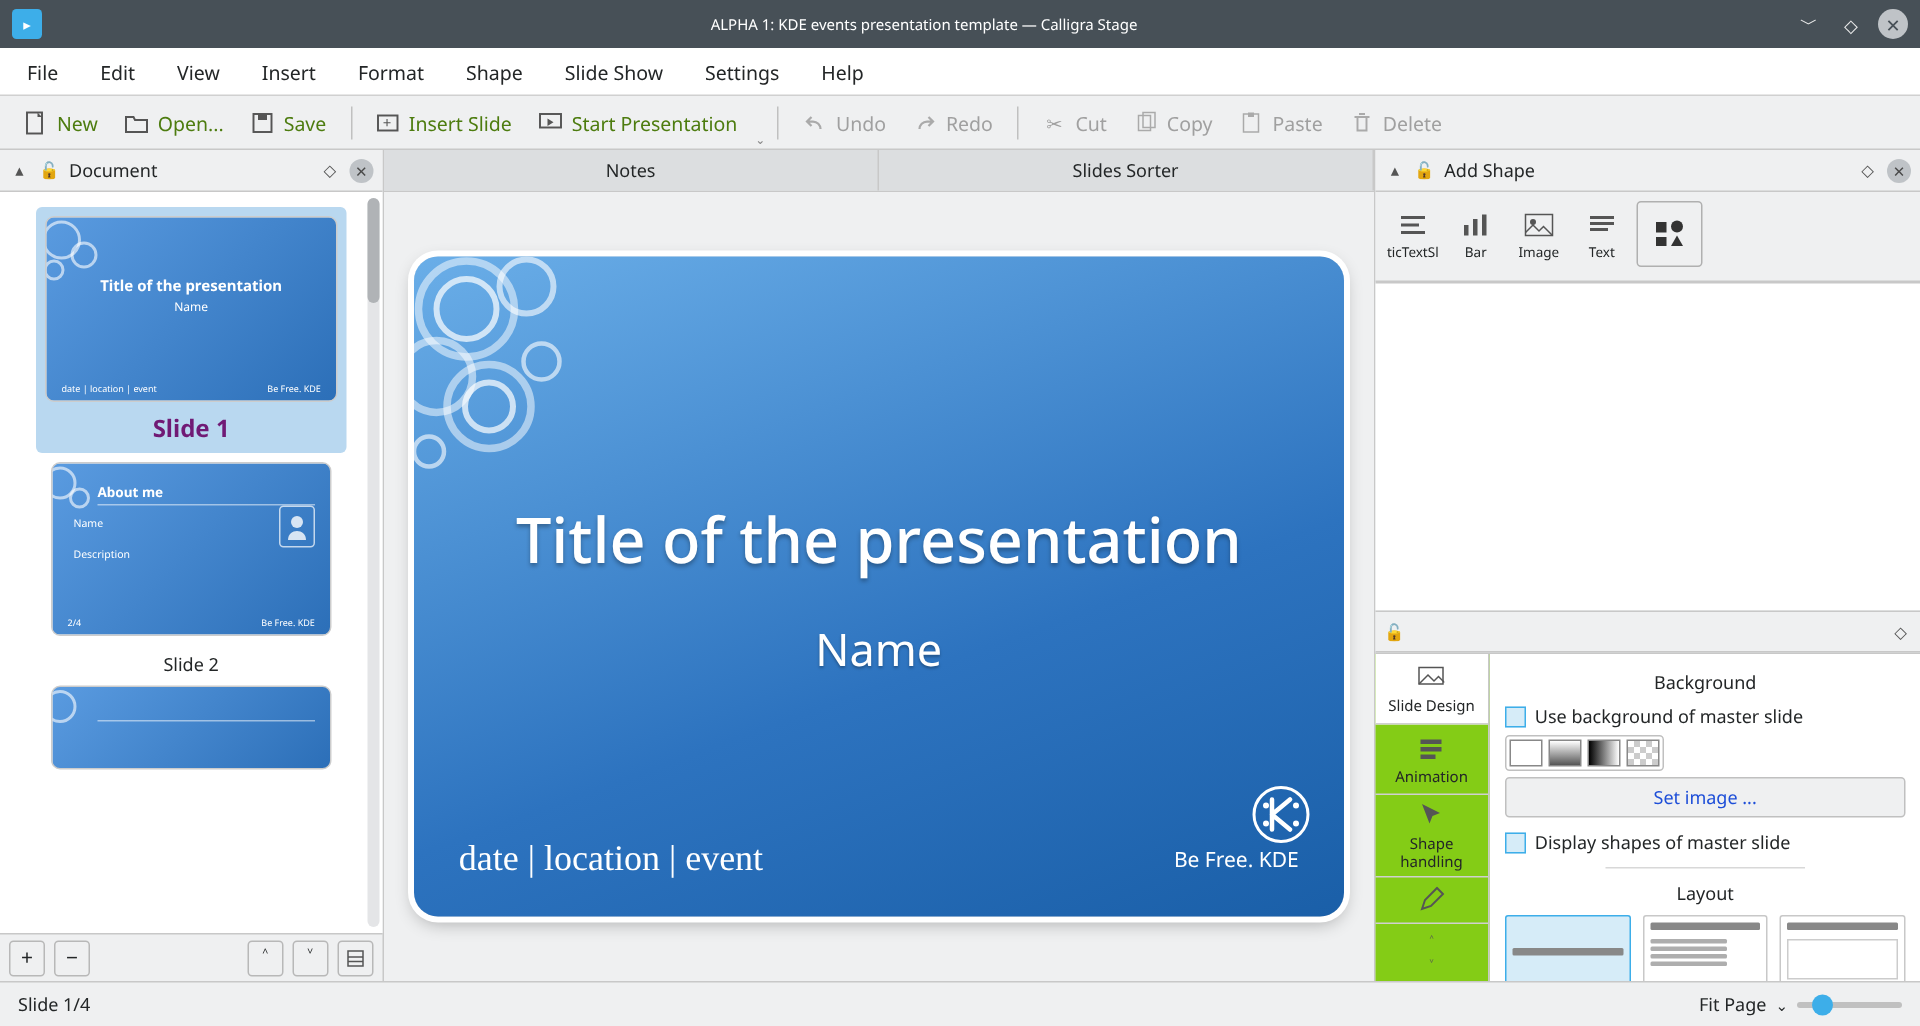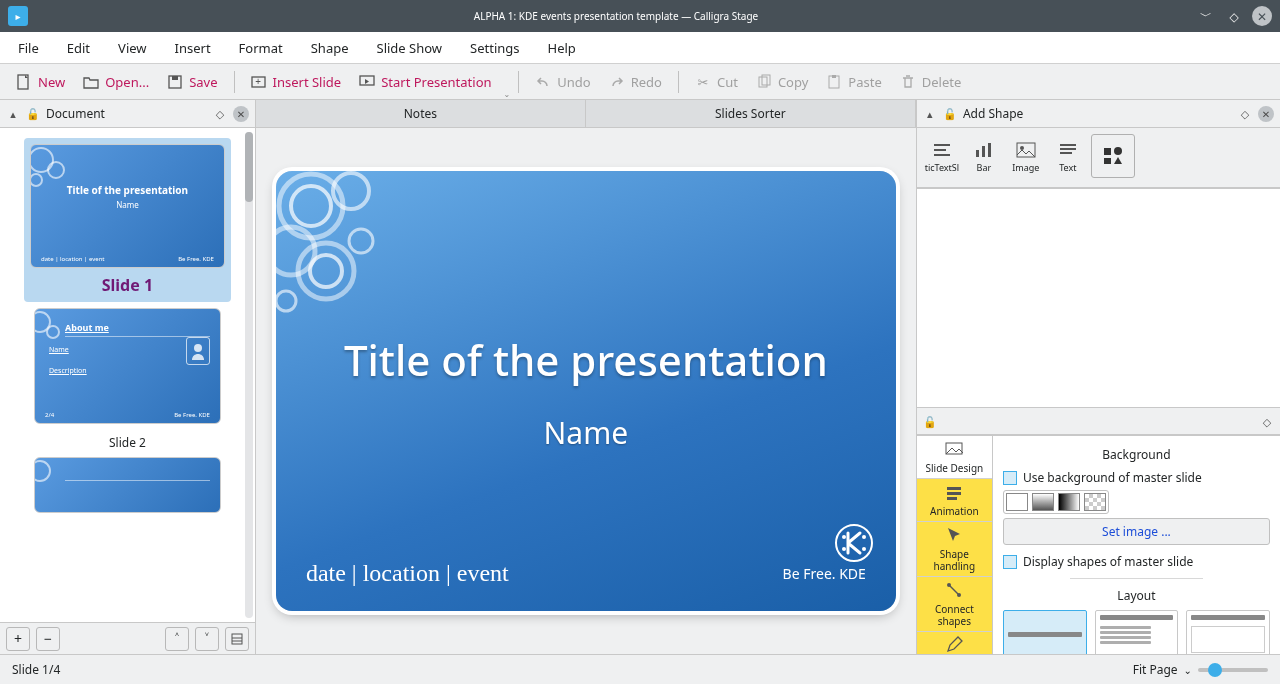--- a/index.html
+++ b/index.html
@@ -13,21 +13,21 @@
 .titlebar .win-controls { display: flex; gap: 8px; }
 .titlebar .win-btn { width: 20px; height: 20px; border-radius: 50%; display: flex; align-items: center; justify-content: center; color: #eee; cursor: pointer; font-size: 12px; }
 .titlebar .win-btn.close { background: #bfc3c7; color: #475057; }
 
 
 .menubar { height: 32px; background: #fff; display: flex; align-items: center; padding: 0 4px; border-bottom: 1px solid #d0d0d0; }
 .menubar .menu-item { padding: 6px 14px; cursor: pointer; font-size: 13px; }
 
 
 .toolbar { height: 36px; background: #eff0f1; display: flex; align-items: center; padding: 0 8px; gap: 2px; border-bottom: 1px solid #c8c8c8; }
-.toolbar .tb-btn { display: flex; align-items: center; gap: 6px; padding: 4px 8px; border-radius: 3px; cursor: pointer; font-size: 13px; color: #be185d; }
+.toolbar .tb-btn { display: flex; align-items: center; gap: 6px; padding: 4px 8px; border-radius: 3px; cursor: pointer; font-size: 13px; color: #4d7c0f; }
 .toolbar .tb-btn.disabled { color: #a0a0a0; cursor: default; }
 .toolbar .tb-sep { width: 1px; height: 22px; background: #c0c0c0; margin: 0 6px; }
 .toolbar .tb-ico { width: 16px; height: 16px; display: inline-flex; align-items: center; justify-content: center; }
 .toolbar .drop-arrow { font-size: 8px; color: #888; padding-left: 2px; align-self: flex-end; }
 
 
 .main { flex: 1; display: flex; min-height: 0; }
 
 
 .panel-hdr { height: 28px; background: #eff0f1; border-bottom: 1px solid #c8c8c8; display: flex; align-items: center; padding: 0 6px; gap: 6px; font-size: 12px; }
@@ -69,21 +69,21 @@
 
 
 .right-panel { width: 370px; background: #eff0f1; display: flex; flex-direction: column; border-left: 1px solid #c8c8c8; }
 .shape-bar { padding: 6px; display: flex; gap: 4px; border-bottom: 1px solid #c8c8c8; min-height: 60px; background:#eff0f1; }
 .shape-btn { width: 38px; display: flex; flex-direction: column; align-items: center; justify-content: center; gap: 2px; font-size: 9px; border-radius: 3px; padding: 4px 0; cursor: pointer; }
 .shape-btn .ico { width: 22px; height: 18px; display: flex; align-items: center; justify-content: center; }
 .shape-btn.boxed { border: 1px solid #b0b0b0; width: 44px; height: 44px; }
 .shape-blank { flex:1; background:#fff; border-top:1px solid #c8c8c8; min-height:100px; }
 
 .props { flex: 1; display: flex; border-top: 1px solid #c8c8c8; min-height:0; }
-.props-tabs { width: 76px; background: #fde047; display: flex; flex-direction: column; border-right:1px solid #c8c8c8; }
+.props-tabs { width: 76px; background: #84cc16; display: flex; flex-direction: column; border-right:1px solid #c8c8c8; }
 .prop-tab { height: 62px; display: flex; flex-direction: column; align-items: center; justify-content: center; font-size: 10px; text-align: center; gap: 4px; border-bottom: 1px solid #d0d0d0; cursor: pointer; padding: 4px; line-height:1.2; }
 .prop-tab.active { background: #fff; }
 .prop-tab .ico { width: 18px; height: 18px; }
 .prop-nav { display:flex; flex-direction:column; align-items:center; padding:4px 0; gap:2px; }
 .prop-nav span { font-size:10px; color:#555; cursor:pointer; }
 
 .props-body { flex: 1; background: #fff; padding: 8px 10px; overflow: auto; font-size: 12px; }
 .props-body h5 { font-weight: normal; text-align: center; font-size: 12px; margin: 2px 0 6px; }
 .props-body .chk-row { display: flex; align-items: center; gap: 6px; margin: 4px 0; }
 .props-body .chk { width: 14px; height: 14px; border: 1px solid #3daee9; background: #d6ecf8; display:flex; align-items:center; justify-content:center; }
@@ -259,21 +259,21 @@
           <div class="thumb-sub">Name</div>
           <div class="thumb-footer">
             <span>date | location | event</span>
             <span>Be Free. KDE</span>
           </div>
         </div>
         <div class="label">Slide 1</div>
       </div>
 
       <div class="slide-thumb-wrap" style="margin-left:30px;margin-right:30px;">
-        <div class="slide-thumb" style="height:116px;text-decoration:underline;">
+        <div class="slide-thumb" style="height:116px;">
           <svg class="thumb-circles" width="50" height="50">
             <circle cx="15" cy="18" r="10" fill="none" stroke="#fff" stroke-width="2" opacity=".6"></circle>
             <circle cx="28" cy="28" r="6" fill="none" stroke="#fff" stroke-width="2" opacity=".6"></circle>
           </svg>
           <div style="font-size:9px;font-weight:bold;margin-left:20px;margin-top:4px;border-bottom:1px solid rgba(255,255,255,.5);padding-bottom:2px;">About me</div>
           <div style="font-size:7px;margin-top:8px;margin-left:4px;">Name</div>
           <div style="font-size:7px;margin-top:12px;margin-left:4px;">Description</div>
           <div style="position:absolute;right:10px;top:28px;width:24px;height:28px;border:1px solid rgba(255,255,255,.7);border-radius:3px;display:flex;align-items:center;justify-content:center;">
             <svg width="16" height="18">
                 <circle cx="8" cy="6" r="4" fill="#fff" opacity=".8"></circle>
@@ -432,28 +432,20 @@
               <rect x="2" y="9" width="14" height="3" fill="#555"></rect>
               <rect x="2" y="14" width="10" height="3" fill="#555"></rect>
             </svg>
           <span>Animation</span>
         </div>
         <div class="prop-tab">
           <svg class="ico" viewBox="0 0 18 18">
               <path d="M3 2l12 6-5 2-2 5z" fill="#555"></path>
             </svg>
           <span>Shape handling</span>
-        </div>
-        <div class="prop-tab">
-          <svg class="ico" viewBox="0 0 18 18">
-              <circle cx="4" cy="4" r="2" fill="#555"></circle>
-              <circle cx="14" cy="14" r="2" fill="#555"></circle>
-              <line x1="5" y1="5" x2="13" y2="13" stroke="#555" stroke-width="1.5"></line>
-            </svg>
-          <span>Connect shapes</span>
         </div>
         <div class="prop-tab" style="height:40px;">
           <svg class="ico" viewBox="0 0 18 18">
               <path d="M3 15l2-6 8-8 4 4-8 8-6 2z" fill="none" stroke="#555" stroke-width="1.3"></path>
             </svg>
         </div>
         <div class="prop-nav">
           <span>˄</span>
           <span>˅</span>
         </div>

